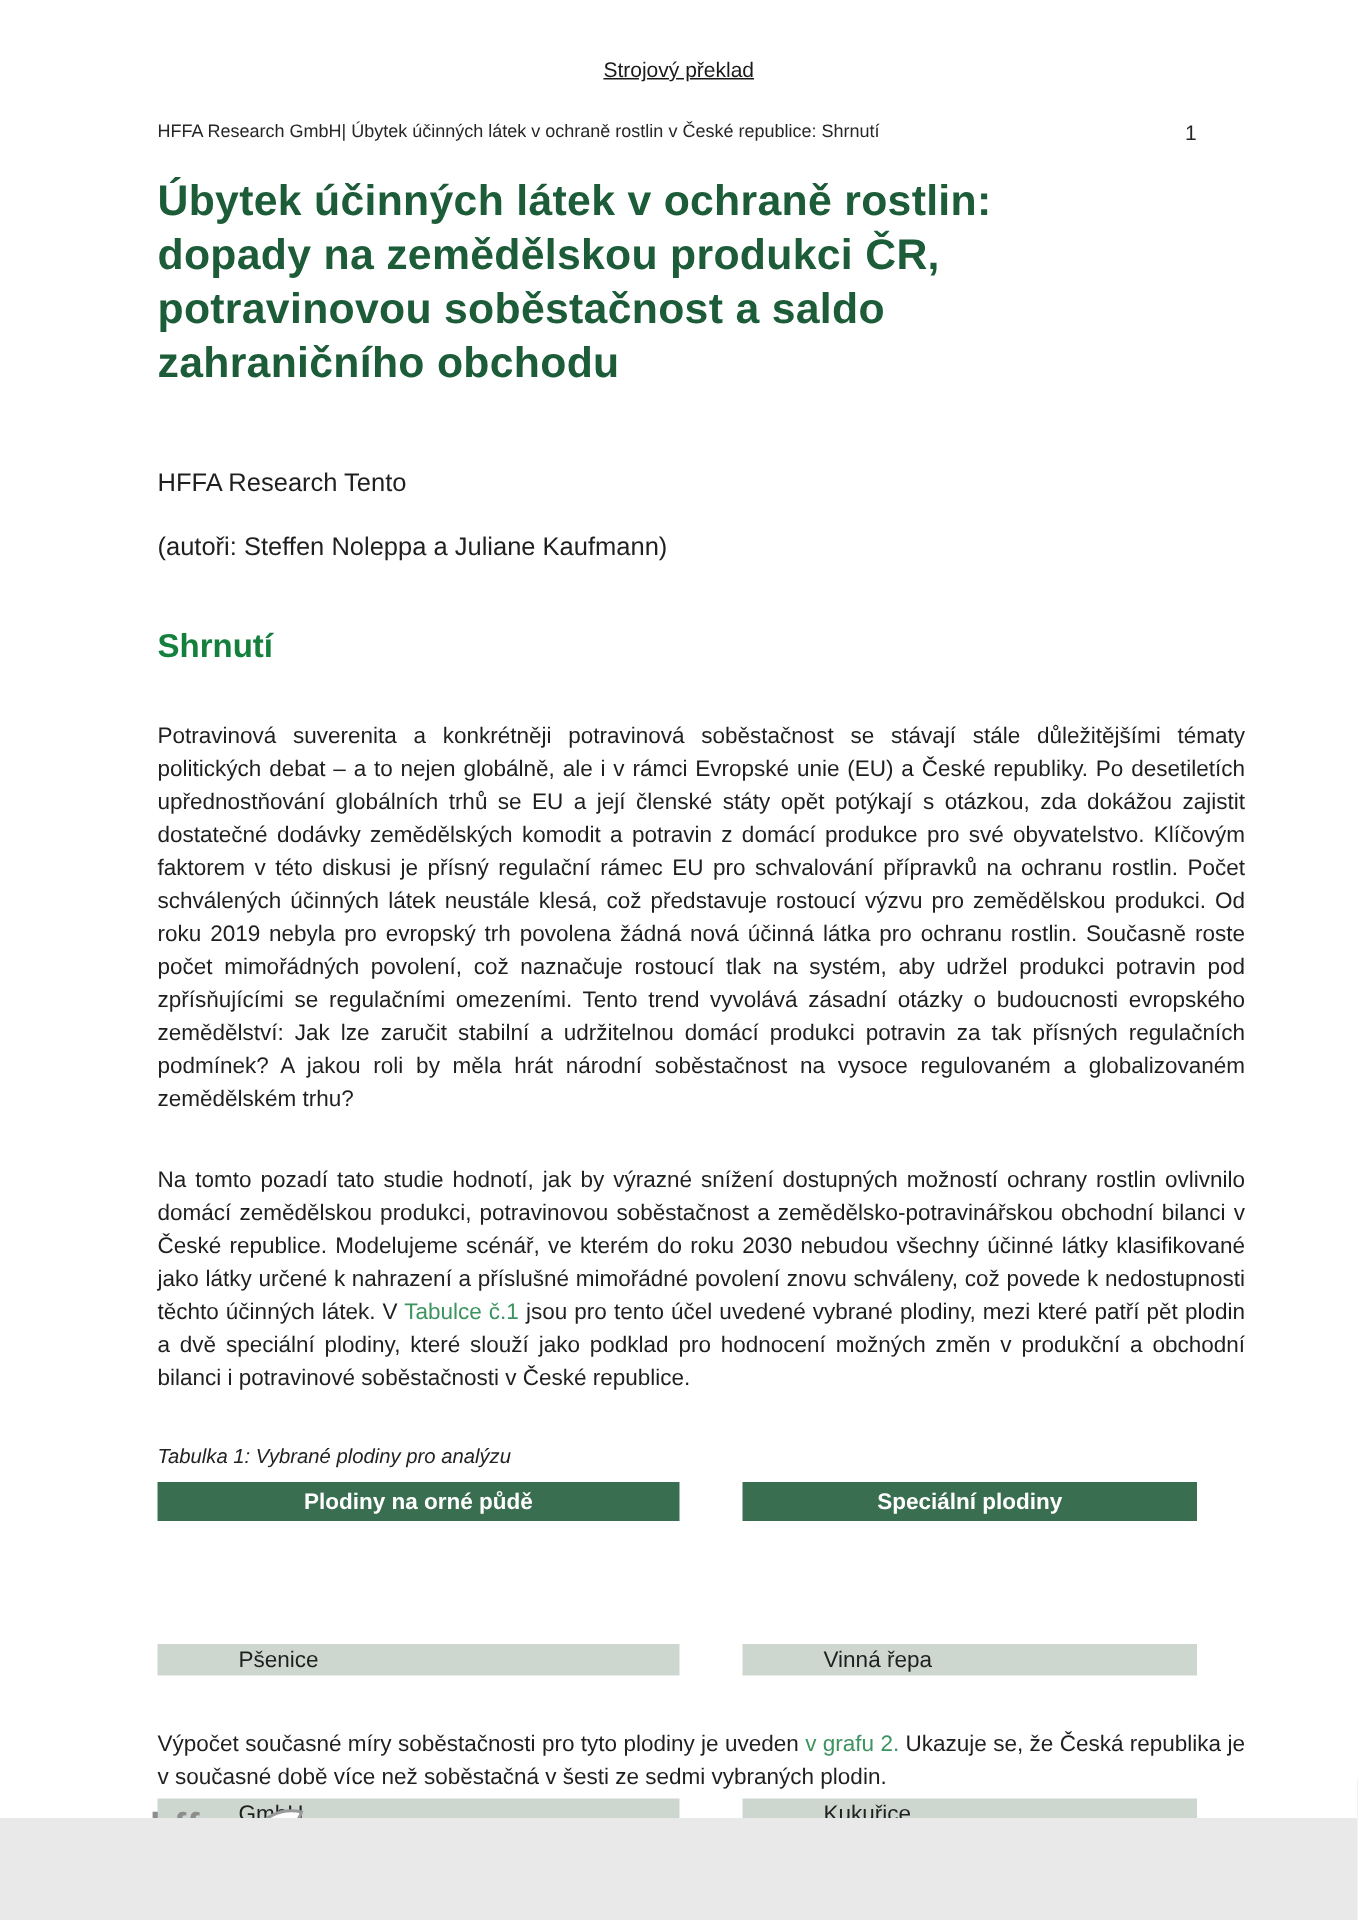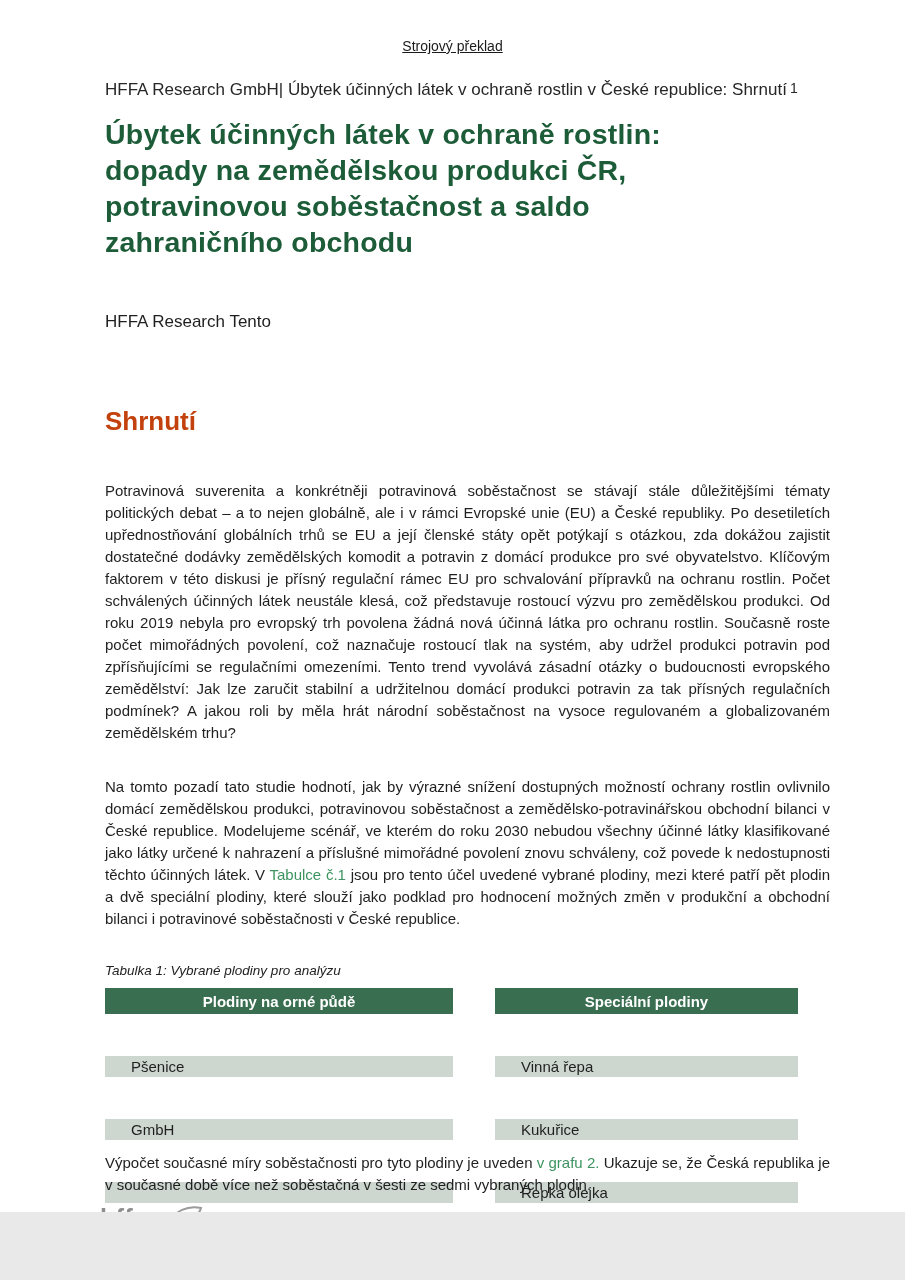--- a/index.html
+++ b/index.html
@@ -8,33 +8,33 @@
     background:#ffffff; overflow:hidden;
     font-family:"Liberation Sans", sans-serif; color:#1f1f1f;
   }
   .top-banner {
     position:absolute; top:38px; left:0; width:905px; text-align:center;
     font-size:14px; color:#1a1a1a;
   }
   .top-banner span { text-decoration:underline; }
   .doc-header {
     position:absolute; top:80px; left:105px; width:725px;
-    font-size:17px; color:#262626;
+    font-size:12px; color:#262626;
   }
   .page-number { position:absolute; top:80px; left:790px; font-size:14px; color:#262626; }
   .doc-title {
     position:absolute; top:116px; left:105px; width:740px;
     font-size:28.5px; line-height:36px; font-weight:bold; color:#1d5c38;
     white-space:pre-line; letter-spacing:0.2px;
   }
   .org-line { position:absolute; top:312px; left:105px; font-size:17px; color:#1f1f1f; }
   .authors-line { position:absolute; top:355px; left:105px; font-size:17px; color:#1f1f1f; }
   .section-heading {
-    position:absolute; top:406px; left:105px;
-    font-size:26px; font-weight:bold; color:#c2410c;
+    position:absolute; top:418px; left:105px;
+    font-size:22px; font-weight:bold; color:#15803d;
   }
   .body-par {
     position:absolute; left:105px; width:725px;
     font-size:15px; line-height:22px; text-align:justify; color:#1f1f1f;
   }
   .par-1 { top:480px; }
   .par-2 { top:776px; }
   .par-3 { top:1152px; }
   .link-green { color:#3d9460; cursor:pointer; }
   .table-caption {
@@ -44,21 +44,21 @@
   .crops-table {
     position:absolute; top:988px; left:105px; width:693px;
     display:grid; grid-template-columns:348px 1fr; column-gap:5px; row-gap:5px;gap:42px;
   }
   .th-cell {
     background:#3a6e50; color:#ffffff; font-size:15px; font-weight:bold;
     height:26px; display:flex; align-items:center; justify-content:center;
   }
   .td-cell {
     background:#cdd7d0; color:#1f1f1f; font-size:15px;
-    height:21px; display:flex; align-items:center; padding-left:26px;
+    height:21px; display:flex; align-items:center; padding-left:54px;margin-top:40px;
   }
   .footer-logo { position:absolute; top:1206px; left:100px; display:flex; align-items:flex-start; }
   .logo-text-block { display:flex; flex-direction:column; }
   .logo-word { font-size:25px; font-weight:bold; color:#8d8d8d; line-height:24px; letter-spacing:0.5px; }
   .logo-sub { font-size:6.5px; letter-spacing:2.6px; color:#a56a5f; margin-top:1px; }
   .logo-leaf { margin-left:6px; margin-top:-2px; }
   .footer-rule { position:absolute; top:1224px; left:185px; width:613px; height:2px; background:#d3d3d3; }
   .footer-banner {
     position:absolute; top:1229px; left:0; width:905px; text-align:center;
     font-size:14px; color:#1a1a1a;
@@ -76,20 +76,21 @@
 
   <div class="doc-header">HFFA Research GmbH| Úbytek účinných látek v ochraně rostlin v České republice: Shrnutí</div>
   <div class="page-number">1</div>
 
   <h1 class="doc-title" style="margin:0;">Úbytek účinných látek v ochraně rostlin:
 dopady na zemědělskou produkci ČR,
 potravinovou soběstačnost a saldo
 zahraničního obchodu</h1>
 
   <div class="org-line">HFFA Research Tento</div>
+  <div class="authors-line">(autoři: Steffen Noleppa a Juliane Kaufmann)</div>
 
   <h2 class="section-heading" style="margin:0;">Shrnutí</h2>
 
   <p class="body-par par-1" style="margin:0;">Potravinová suverenita a konkrétněji potravinová soběstačnost se stávají stále důležitějšími tématy politických debat –  a to nejen globálně, ale i v rámci Evropské unie (EU) a České republiky. Po desetiletích upřednostňování globálních trhů se EU a její členské státy opět potýkají s otázkou, zda dokážou zajistit dostatečné dodávky zemědělských komodit a potravin z domácí produkce pro své obyvatelstvo. Klíčovým faktorem v této diskusi je přísný regulační rámec EU pro schvalování přípravků na ochranu rostlin. Počet schválených účinných látek neustále klesá, což představuje rostoucí výzvu pro zemědělskou produkci. Od roku 2019 nebyla pro evropský trh povolena žádná nová účinná látka pro ochranu rostlin. Současně roste počet mimořádných povolení, což naznačuje rostoucí tlak na systém, aby udržel produkci potravin pod zpřísňujícími se regulačními omezeními. Tento trend vyvolává zásadní otázky o budoucnosti evropského zemědělství: Jak lze zaručit stabilní a udržitelnou domácí produkci potravin za tak přísných regulačních podmínek? A jakou roli by měla hrát národní soběstačnost na vysoce regulovaném a globalizovaném zemědělském trhu?</p>
 
   <p class="body-par par-2" style="margin:0;"><span>Na tomto pozadí tato studie hodnotí, jak by výrazné snížení dostupných možností ochrany rostlin ovlivnilo domácí zemědělskou produkci, potravinovou soběstačnost a zemědělsko-potravinářskou obchodní bilanci v České republice. Modelujeme scénář, ve kterém do roku 2030 nebudou všechny účinné látky klasifikované jako látky určené k nahrazení a příslušné mimořádné povolení znovu schváleny, což povede k nedostupnosti těchto účinných látek. V </span><span class="link-green">Tabulce č.1</span><span> jsou pro tento účel uvedené vybrané plodiny, mezi které patří pět plodin a dvě speciální plodiny, které slouží jako podklad pro hodnocení možných změn v produkční a obchodní bilanci i potravinové soběstačnosti v České republice.</span></p>
 
   <div class="table-caption">Tabulka 1: Vybrané plodiny pro analýzu</div>
 
   <div class="crops-table">

